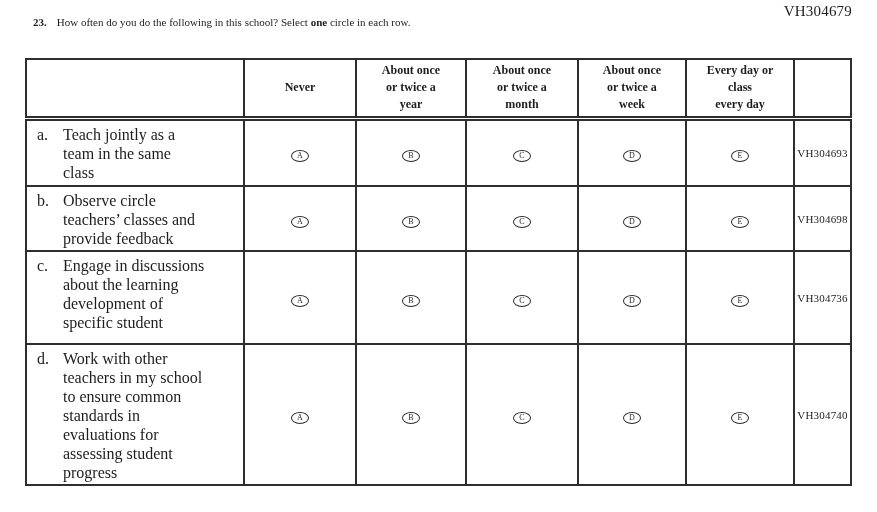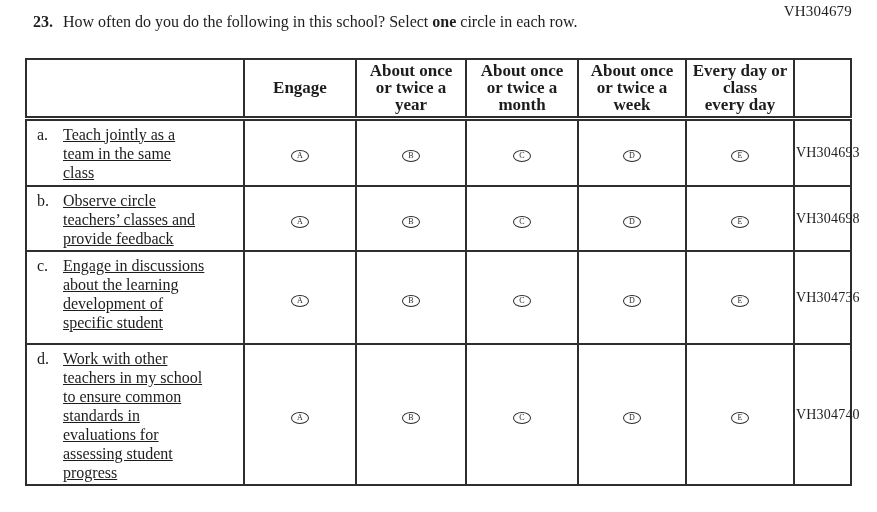--- a/index.html
+++ b/index.html
@@ -6,21 +6,21 @@
   html, body { width: 877px; height: 512px; background: #ffffff; overflow: hidden; }
   body { font-family: "Liberation Serif", "DejaVu Serif", serif; color: #1d1d1d; position: relative; }
 
   .corner-code {
     position: absolute; top: 3px; right: 25px;
     font-size: 15px; letter-spacing: 0.2px; color: #222;
   }
 
   .question {
     position: absolute; left: 33px; top: 12px;
-    font-size: 16px; line-height: 20px; white-space: nowrap;
+    font-size: 11px; line-height: 20px; white-space: nowrap;
   }
   .question .qnum { font-weight: bold; margin-right: 10px; }
   .question b { font-weight: bold; }
 
   table.survey {
     position: absolute; left: 25px; top: 58px;
     width: 825px; table-layout: fixed;
     border-collapse: collapse;
   }
   table.survey col.c-item  { width: 218px; }
@@ -31,54 +31,54 @@
   table.survey col.c-opt5  { width: 108px; }
   table.survey col.c-code  { width: 57px; }
 
   table.survey th, table.survey td {
     border: 2px solid #2e2e2e;
   }
   table.survey thead th {
     border-bottom: 5px double #2e2e2e;
     height: 59px;
     vertical-align: middle; text-align: center;
-    font-weight: bold; font-size: 17px; line-height: 17px;
+    font-weight: bold; font-size: 12px; line-height: 17px;
     white-space: pre-line;
   }
 
   tr.r-a { height: 68px; }
   tr.r-b { height: 64px; }
   tr.r-c { height: 93px; }
   tr.r-d { height: 141px; }
 
   td.item {
     vertical-align: top;
     padding: 4px 4px 2px 10px;
     font-size: 16px; line-height: 19px;
   }
   td.item .row-flex { display: flex; }
   td.item .marker { width: 26px; flex: 0 0 26px; }
-  td.item .itext { white-space: pre-line; text-decoration: underline; }
+  td.item .itext { white-space: pre-line; }
 
   td.opt { text-align: center; vertical-align: middle; }
 
   .bubble {
     display: inline-flex; align-items: center; justify-content: center;
     width: 18px; height: 12px;
     border: 1.2px solid #2a2a2a; border-radius: 50%;
     background: #fff; cursor: pointer;
   }
   .bubble .bl {
     font-size: 8px; line-height: 8px; color: #2a2a2a;
     font-family: "Liberation Serif", serif;
   }
 
   td.code {
     text-align: center; vertical-align: middle;
-    font-size: 14px; color: #222; letter-spacing: 0.2px;
+    font-size: 11px; color: #222; letter-spacing: 0.2px;
     padding: 0 1px;
   }
 </style>
 </head>
 <body>
 
 <div class="corner-code">VH304679</div>
 
 <div class="question">
   <span class="qnum">23.</span><span>How often do you do the following in this school? Select</span> <b>one</b> <span>circle in each row.</span>
@@ -90,21 +90,21 @@
       <col class="c-opt1">
       <col class="c-opt2">
       <col class="c-opt3">
       <col class="c-opt4">
       <col class="c-opt5">
       <col class="c-code">
   </colgroup>
   <thead>
     <tr>
       <th></th>
-      <th>Engage</th>
+      <th>Never</th>
       <th>About once
 or twice a
 year</th>
       <th>About once
 or twice a
 month</th>
       <th>About once
 or twice a
 week</th>
       <th>Every day or

